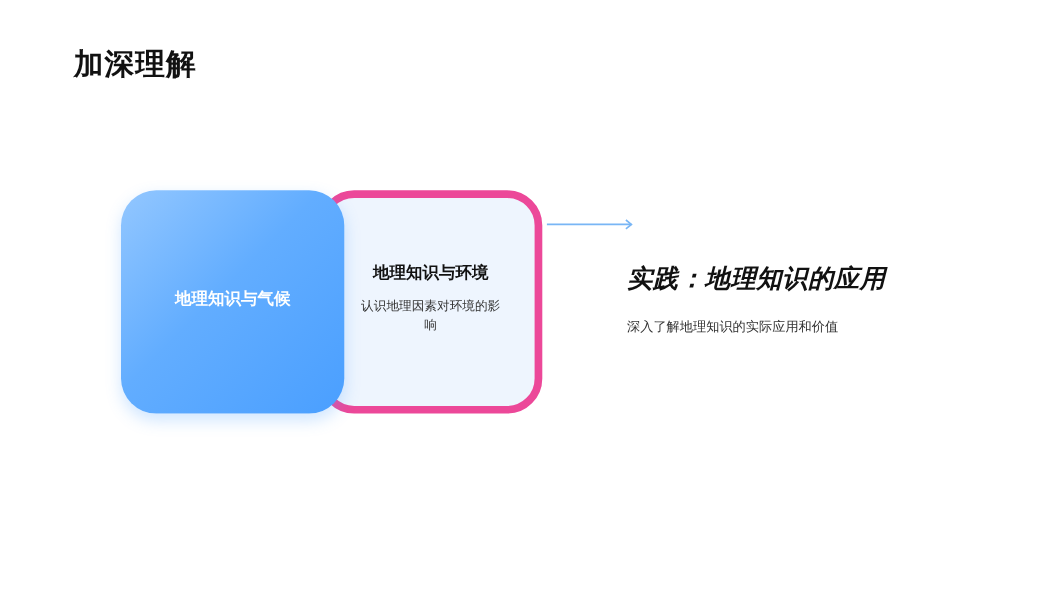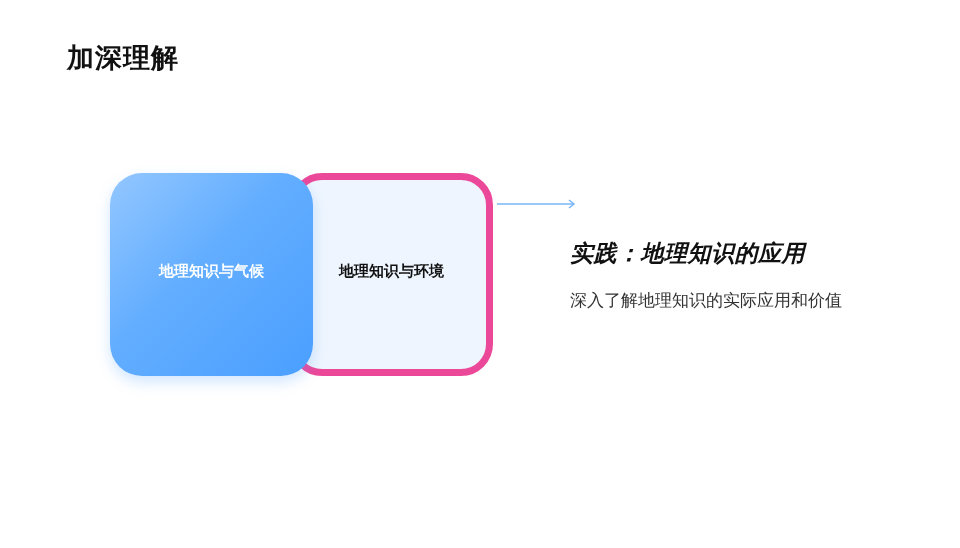--- a/index.html
+++ b/index.html
@@ -11,29 +11,30 @@
   .card2 { left:290px; background:#eef5fe; border:7px solid #ec4899; z-index:1; }
   .card1 { left:110px; background:linear-gradient(135deg,#93c7ff 0%,#62adff 45%,#4a9fff 100%);
            z-index:2; box-shadow:0 6px 14px rgba(74,159,255,0.25); }
   .card-title { font-size:15px; font-weight:bold; margin-top:-6px; }
   .card-desc { font-size:11.5px; line-height:17px; margin-top:12px; width:130px; }
   .card1 .card-title, .card1 .card-desc { color:#ffffff; }
   .card2 .card-title { color:#111; }
   .card2 .card-desc { color:#333; }
   .arrow { position:absolute; left:497px; top:198px; width:80px; height:12px; }
   .right-title { position:absolute; left:570px; top:238px; font-size:23px; font-weight:bold; color:#111; letter-spacing:0.5px;font-style:italic; }
-  .right-desc { position:absolute; left:570px; top:289px; font-size:17px; color:#333; }
+  .right-desc { position:absolute; left:570px; top:289px; font-size:12px; color:#333; }
 </style>
 </head>
 <body>
 
 <div class="title">加深理解</div>
 
 <div class="card card2">
   <div class="card-title">地理知识与环境</div>
+  <div class="card-desc">认识地理因素对环境的影响</div>
 </div>
 
 <div class="card card1">
   <div class="card-title">地理知识与气候</div>
 </div>
 
 <svg class="arrow" viewBox="0 0 80 12">
   <line x1="0" y1="6" x2="77" y2="6" stroke="#79b6f5" stroke-width="1.5"></line>
   <polyline points="72,2 77,6 72,10" fill="none" stroke="#79b6f5" stroke-width="1.5"></polyline>
 </svg>

